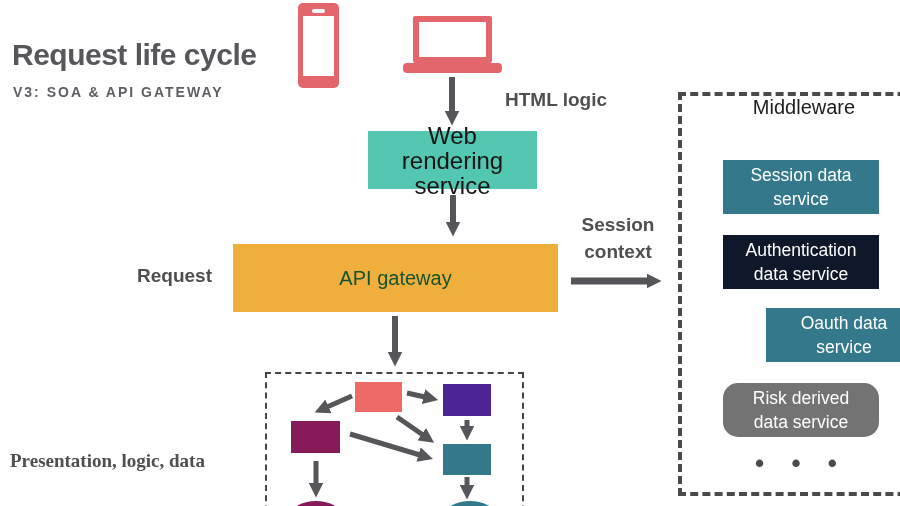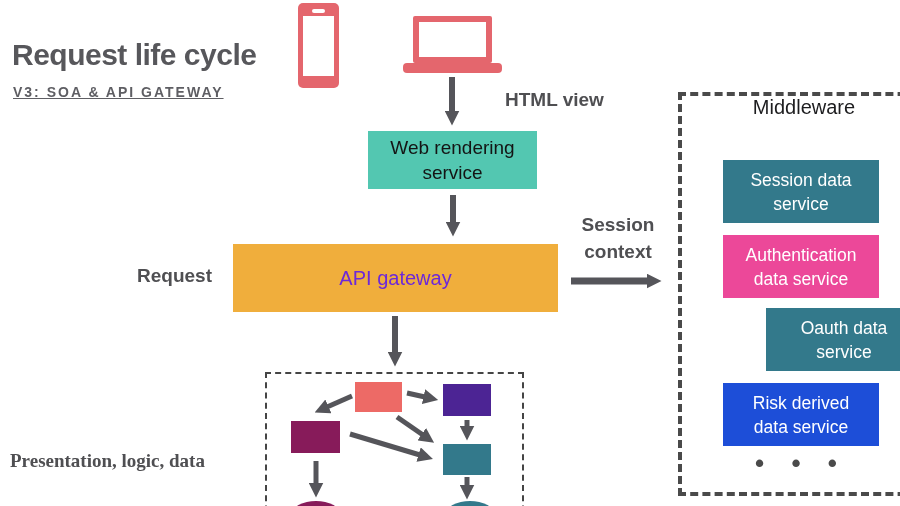--- a/index.html
+++ b/index.html
@@ -4,46 +4,46 @@
 <style>
   html,body{margin:0;padding:0;background:#fff;}
   .stage{
     position:relative;width:900px;height:506px;overflow:hidden;background:#ffffff;
     font-family:"Liberation Sans",sans-serif;color:#55555a;
   }
   .abs{position:absolute;}
 
   
   .title{left:12px;top:38px;font-size:30px;font-weight:700;letter-spacing:-.5px;color:#57575b;white-space:nowrap;}
-  .subtitle{left:13px;top:84px;font-size:14px;font-weight:700;letter-spacing:2px;color:#5e5e63;white-space:nowrap;text-decoration:underline;}
+  .subtitle{left:13px;top:84px;font-size:14px;font-weight:700;letter-spacing:2px;color:#5e5e63;white-space:nowrap;}
 
   
   .phone{left:298px;top:3px;width:41px;height:85px;background:#e4666d;border-radius:5px;}
   .phone-screen{position:absolute;left:5px;top:13px;width:31px;height:60px;background:#fff;}
   .phone-speaker{position:absolute;left:14px;top:6px;width:13px;height:4px;background:#fff;border-radius:2px;}
   .laptop{left:403px;top:16px;width:99px;height:57px;}
   .laptop-screen{position:absolute;left:10px;top:0;width:67px;height:35px;background:#fff;border:6px solid #e4666d;border-radius:2px;}
   .laptop-base{position:absolute;left:0;top:47px;width:99px;height:10px;background:#e4666d;border-radius:4px;}
 
   
   .lbl{font-size:19px;font-weight:700;color:#4f4f52;}
   .html-view{left:505px;top:89px;white-space:nowrap;}
   .request-context{left:572px;top:211px;width:92px;text-align:center;line-height:27px;}
   .routing{left:137px;top:265px;white-space:nowrap;}
   .presentation{left:10px;top:450px;white-space:nowrap;font-family:Liberation Serif, serif;}
 
   
   .node{display:flex;align-items:center;justify-content:center;text-align:center;}
-  .web-rendering{left:368px;top:131px;width:169px;height:58px;background:#53c7b1;color:#141414;font-size:19px;line-height:25px;padding:0 15px;box-sizing:border-box;}
-  .api-gateway{left:233px;top:244px;width:325px;height:68px;background:#f0ae3c;color:#6d28d9;font-size:20px;}
+  .web-rendering{left:368px;top:131px;width:169px;height:58px;background:#53c7b1;color:#141414;font-size:24px;line-height:25px;padding:0 15px;box-sizing:border-box;}
+  .api-gateway{left:233px;top:244px;width:325px;height:68px;background:#f0ae3c;color:#14532d;font-size:20px;}
 
   
   .middleware{left:678px;top:92px;width:252px;height:404px;border:4px dashed #4a4a4a;box-sizing:border-box;}
   .mw-title{left:678px;top:96px;width:252px;text-align:center;font-size:20px;font-weight:500;color:#1d1d1f;}
-  .svc{left:723px;width:156px;height:63px;display:flex;align-items:center;justify-content:center;
+  .svc{left:723px;width:156px;height:54px;display:flex;align-items:center;justify-content:center;
        text-align:center;color:#fff;font-size:17.5px;line-height:24px;padding:0 14px;box-sizing:border-box;}
   .svc1{top:160px;} .svc2{top:235px;} .svc3{top:308px;margin-left:43px;} .svc4{top:383px;}
   .mw-dots{left:723px;top:448px;width:156px;text-align:center;font-size:26px;font-weight:700;letter-spacing:10px;color:#4a4a4a;}
 
   
   .flow-box{left:265px;top:372px;width:259px;height:160px;border:2px dashed #454545;box-sizing:border-box;}
   .fnode{position:absolute;}
   .coral-node{left:355px;top:382px;width:47px;height:30px;}
   .purple-node{left:443px;top:384px;width:48px;height:32px;}
   .magenta-node{left:291px;top:421px;width:49px;height:32px;}
@@ -85,34 +85,34 @@
     <line x1="395" y1="316" x2="395" y2="353" stroke-width="6" marker-end="url(#ah)"></line>
     <line x1="352" y1="396" x2="327" y2="407" stroke-width="5" marker-end="url(#ah)"></line>
     <line x1="407" y1="393" x2="425" y2="397" stroke-width="5" marker-end="url(#ah)"></line>
     <line x1="397" y1="417" x2="423" y2="435" stroke-width="5" marker-end="url(#ah)"></line>
     <line x1="350" y1="434" x2="420" y2="455" stroke-width="5" marker-end="url(#ah)"></line>
     <line x1="467" y1="420" x2="467" y2="427" stroke-width="5" marker-end="url(#ah)"></line>
     <line x1="316" y1="461" x2="316" y2="484" stroke-width="5" marker-end="url(#ah)"></line>
     <line x1="467" y1="477" x2="467" y2="486" stroke-width="5" marker-end="url(#ah)"></line>
   </svg>
 
-  <div class="abs lbl html-view">HTML view</div>
+  <div class="abs lbl html-view">HTML logic</div>
   <div class="abs lbl request-context">Session context</div>
   <div class="abs lbl routing">Request</div>
   <div class="abs lbl presentation">Presentation, logic, data</div>
 
   <div class="abs node web-rendering" style="background: rgb(83, 199, 177);">Web rendering service</div>
   <div class="abs node api-gateway" style="background: rgb(240, 174, 60);">API gateway</div>
 
   <div class="abs middleware"></div>
   <div class="abs mw-title">Middleware</div>
   <div class="abs svc svc1" style="background: rgb(51, 121, 139);">Session data service</div>
-  <div class="abs svc svc2" style="background: #ec4899;">Authentication data service</div>
+  <div class="abs svc svc2" style="background: #0f172a;">Authentication data service</div>
   <div class="abs svc svc3" style="background: rgb(51, 121, 139);">Oauth data service</div>
-  <div class="abs svc svc4" style="background: #1d4ed8;">Risk derived data service</div>
+  <div class="abs svc svc4" style="background: #737373; border-radius: 15px;">Risk derived data service</div>
   <div class="abs mw-dots">• • •</div>
 
   <div class="abs flow-box"></div>
   <div class="fnode coral-node" style="background: rgb(237, 106, 102);"></div>
   <div class="fnode purple-node" style="background: rgb(76, 36, 148);"></div>
   <div class="fnode magenta-node" style="background: rgb(135, 27, 90);"></div>
   <div class="fnode teal-node" style="background: rgb(51, 121, 139);"></div>
   <div class="fnode ellipse magenta-ellipse" style="background: rgb(135, 27, 90);"></div>
   <div class="fnode ellipse teal-ellipse" style="background: rgb(51, 121, 139);"></div>
 

